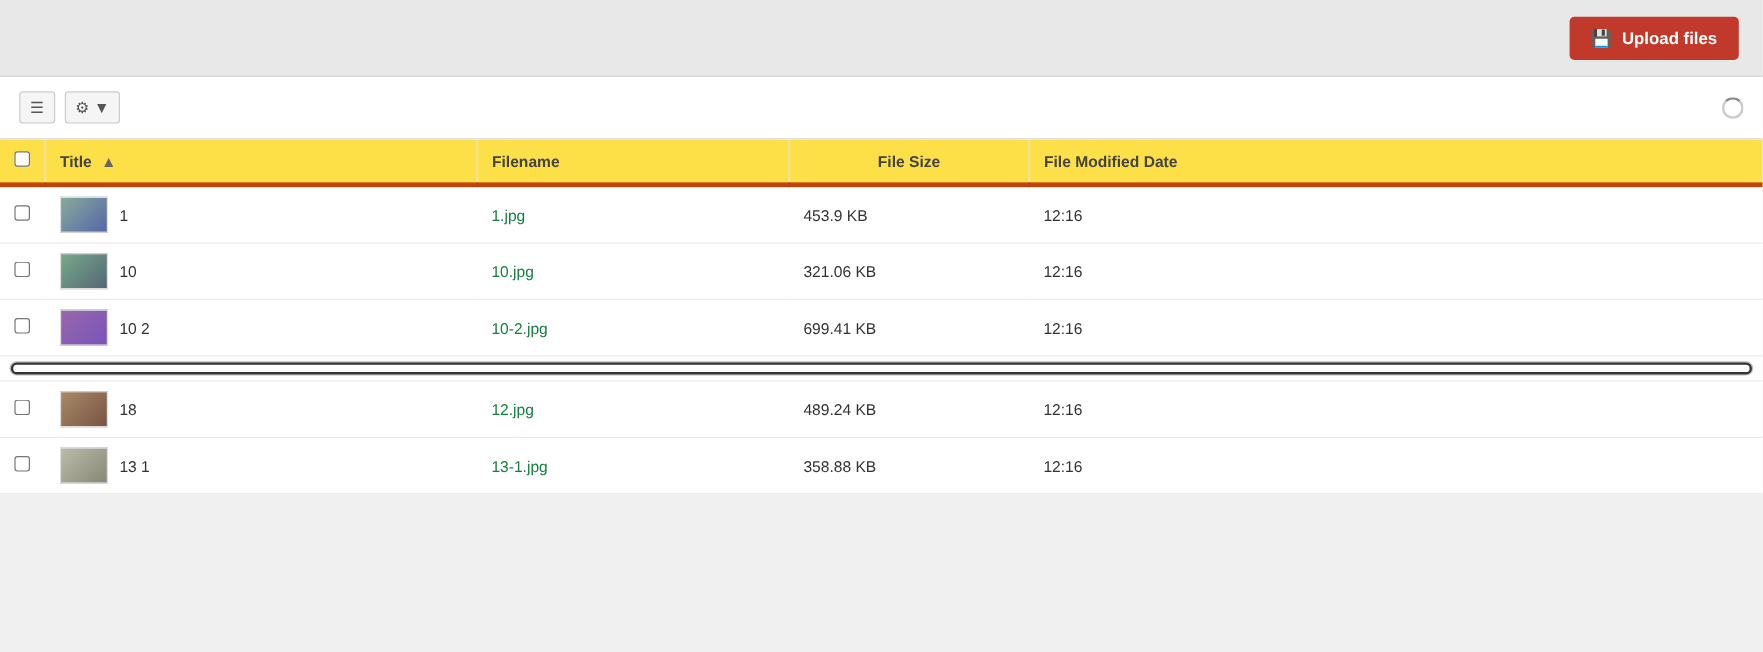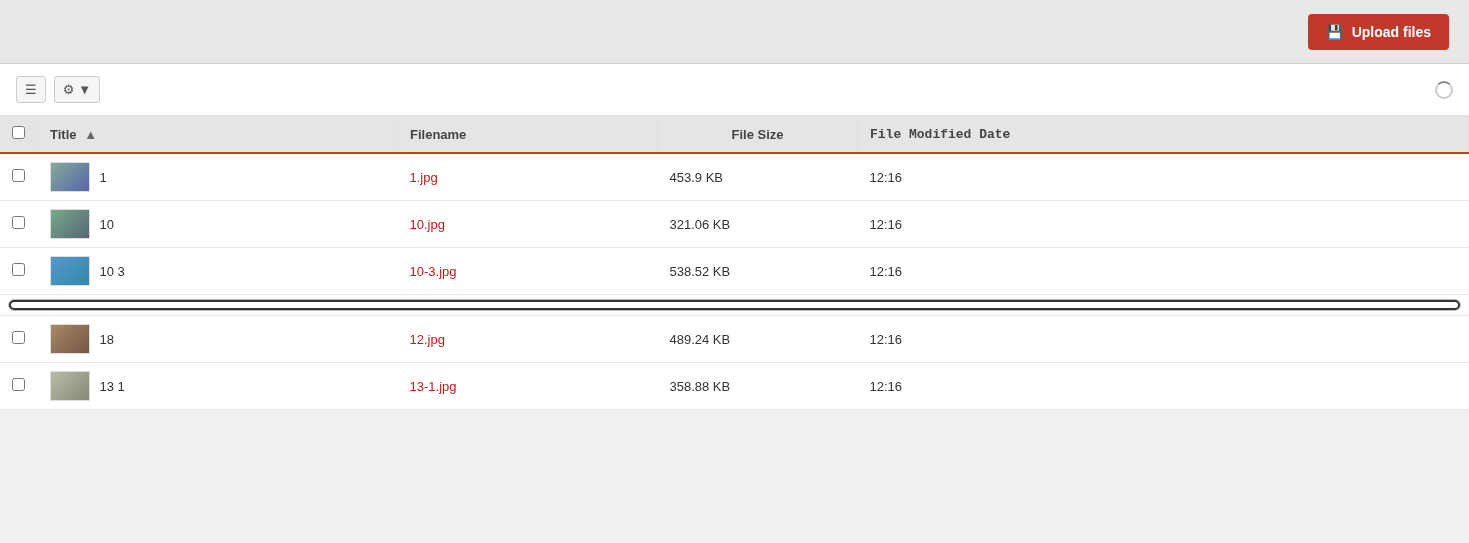--- a/index.html
+++ b/index.html
@@ -72,22 +72,22 @@
       position: relative;
     }
 
     table {
       width: 100%;
       border-collapse: collapse;
       min-width: 900px;
     }
 
     thead tr {
-      background: #e5e5e5;
-      border-bottom: 2px solid #c2410c;
+      background: #fde047;
+      border-bottom: 4px solid #c2410c;
     }
 
     thead th {
       padding: 10px 12px;
       text-align: left;
       font-weight: bold;
       font-size: 13px;
       color: #444;
       border-right: 1px solid #e0e0e0;
       white-space: nowrap;
@@ -106,21 +106,20 @@
       width: 260px;
     }
 
     .th-filesize {
       width: 200px;
       text-align: center;
     }
 
     .th-modified {
       flex: 1;
-      font-family: Liberation Mono, monospace;
     }
 
     .sort-arrow {
       color: #666;
       margin-left: 4px;
     }
 
     tbody tr {
       border-bottom: 1px solid #e8e8e8;
     }
@@ -154,21 +153,21 @@
     .thumb-1 { background: linear-gradient(135deg, #8a9, #56a); }
     .thumb-10 { background: linear-gradient(135deg, #7a8, #567); }
     .thumb-101 { background: linear-gradient(135deg, #c44, #842); }
     .thumb-102 { background: linear-gradient(135deg, #96a, #75b); }
     .thumb-103 { background: linear-gradient(135deg, #59c, #38a); }
     .thumb-11 { background: linear-gradient(135deg, #888, #555); }
     .thumb-12 { background: linear-gradient(135deg, #a86, #754); }
     .thumb-131 { background: linear-gradient(135deg, #bba, #887); }
 
     .filename-link {
-      color: #b91c1c;
+      color: #15803d;
       text-decoration: none;
       margin-top: 30px;
     }
 
     .scrollbar-track {
       height: 12px;
       background: #f0f0f0;
       border-radius: 6px;
       margin: 4px 0;
       border: 1px solid #bbb;
@@ -257,26 +256,26 @@
               </div>
             </td>
             <td><a href="#" class="filename-link">10.jpg</a></td>
             <td>321.06 KB</td>
             <td>12:16</td>
           </tr>
           <tr>
             <td><input type="checkbox" style=""></td>
             <td>
               <div class="title-cell">
-                <span class="thumb thumb-103"></span>
-                <span>10 3</span>
-              </div>
-            </td>
-            <td><a href="#" class="filename-link">10-3.jpg</a></td>
-            <td>538.52 KB</td>
+                <span class="thumb thumb-102"></span>
+                <span>10 2</span>
+              </div>
+            </td>
+            <td><a href="#" class="filename-link">10-2.jpg</a></td>
+            <td>699.41 KB</td>
             <td>12:16</td>
           </tr>
           <tr>
             <td colspan="5" style="padding: 0px 8px;">
               <div class="scrollbar-track">
                 <div class="scrollbar-thumb"></div>
               </div>
             </td>
           </tr>
           <tr>

